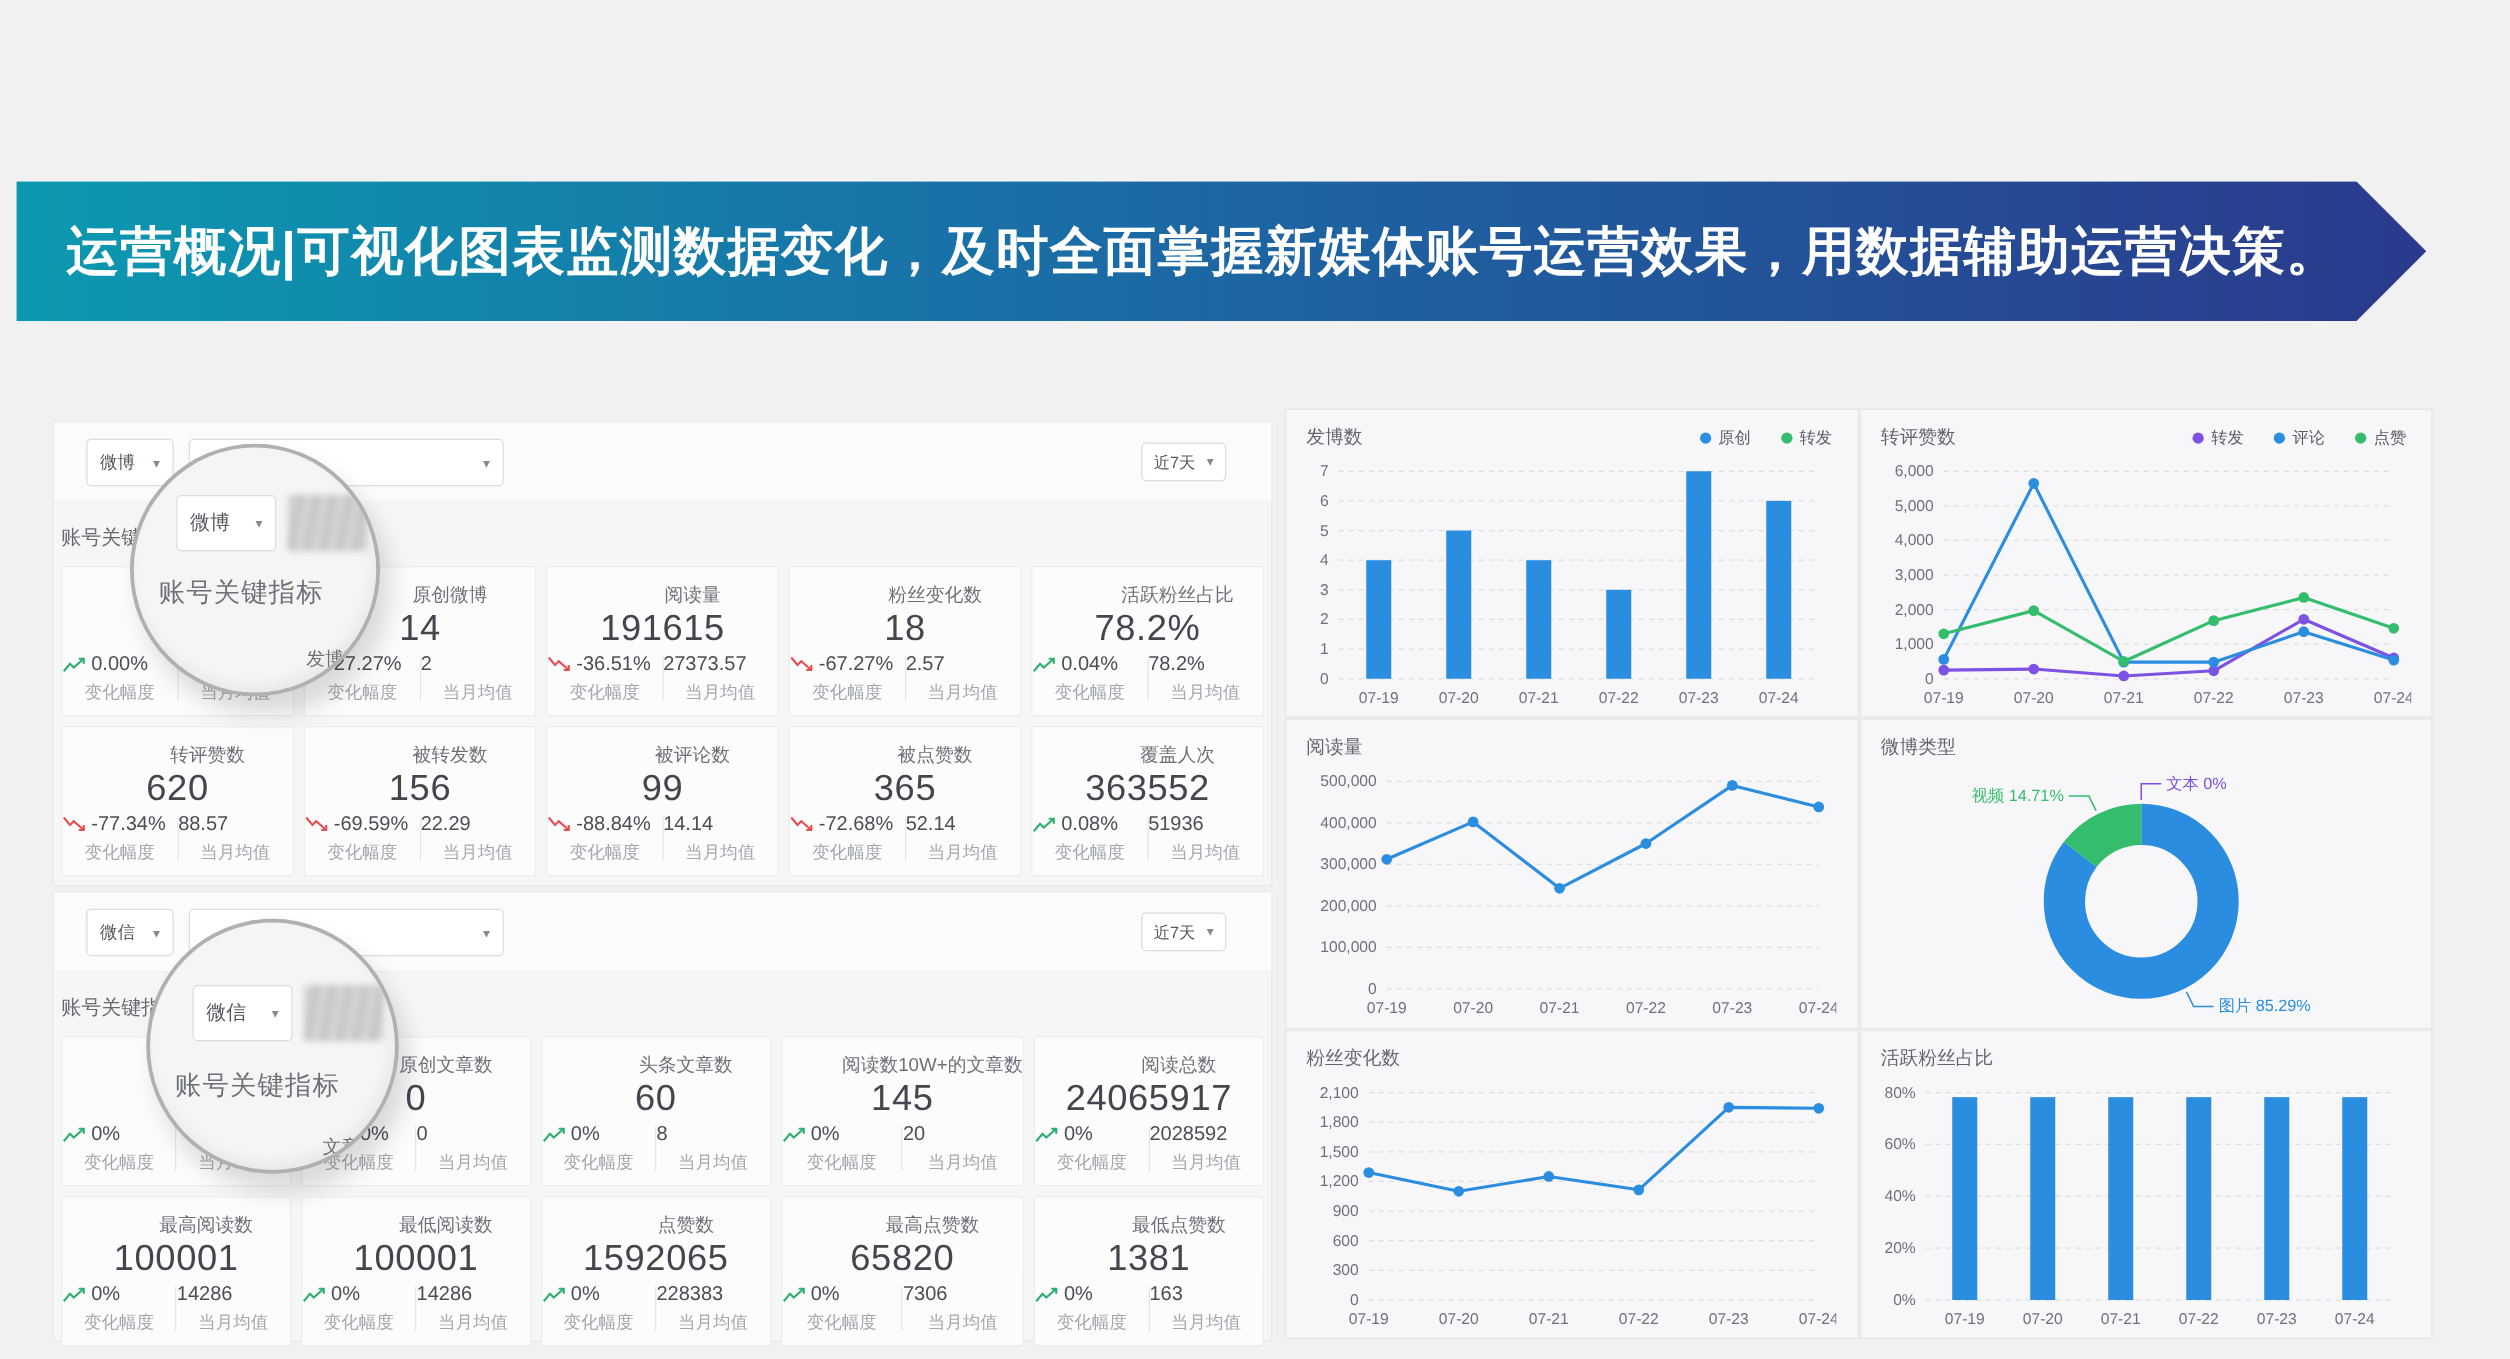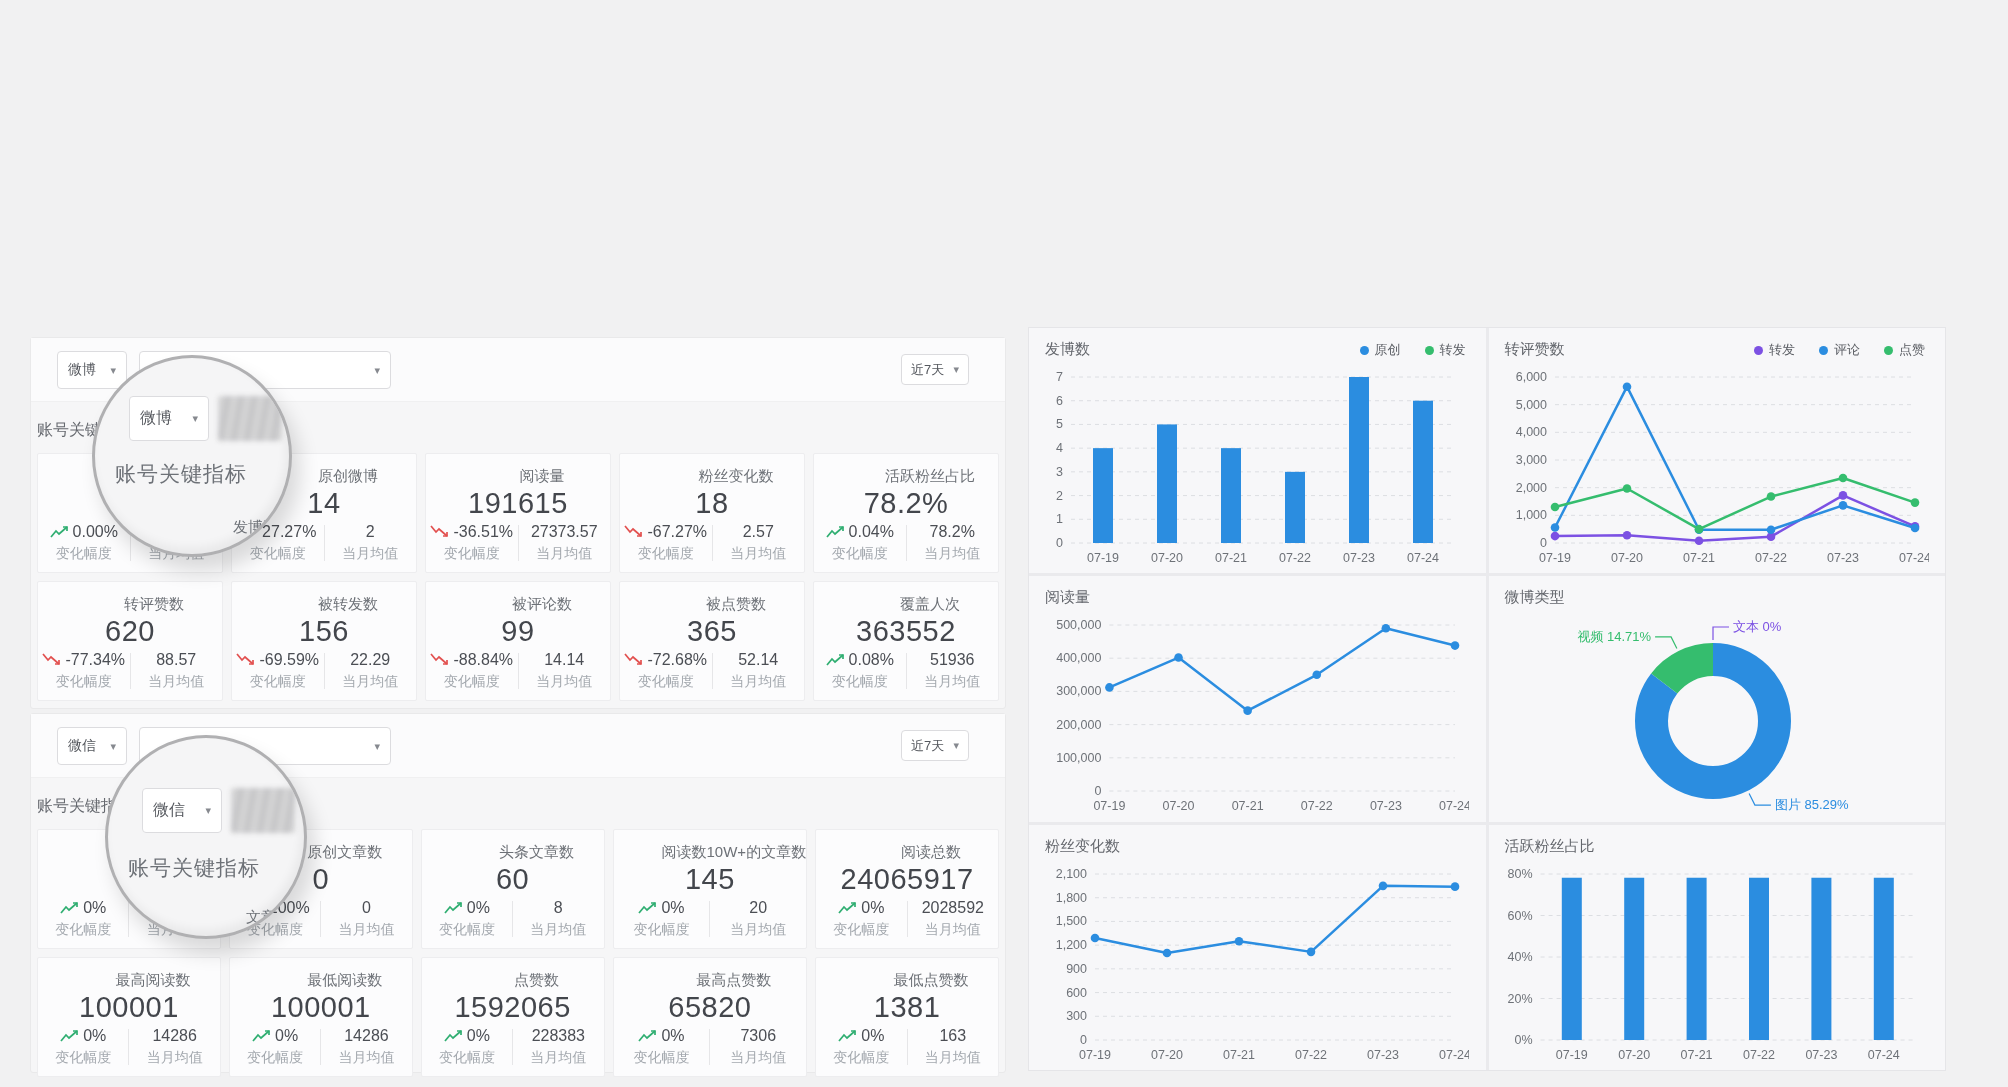--- a/index.html
+++ b/index.html
@@ -5,39 +5,39 @@
   html,body{margin:0;padding:0;background:#f1f1f2;}
   #app{position:relative;width:2008px;height:1087px;background:#f1f1f2;overflow:hidden;
        font-family:"Liberation Sans","DejaVu Sans",sans-serif;}
   
   .banner{position:absolute;left:13px;top:145px;width:1928px;height:112px;
     background:linear-gradient(90deg,#0c99b0 0%,#1b6ba5 45%,#2b3a8c 100%);
     clip-path:polygon(0 0,calc(100% - 56px) 0,100% 50%,calc(100% - 56px) 100%,0 100%);
     display:flex;align-items:center;padding-left:40px;box-sizing:border-box;}
   .banner-text{font-size:42px;font-weight:700;color:#ffffff;letter-spacing:1px;white-space:nowrap;}
   
-  .panel{position:absolute;left:30px;width:976px;background:#f6f6f7;border:1px solid #e9e9ea;
+  .panel{position:absolute;left:42px;width:976px;background:#f6f6f7;border:1px solid #e9e9ea;
     border-radius:3px;box-sizing:border-box;}
   .panel-head{position:relative;height:64px;background:#fbfbfc;border-bottom:1px solid #f0f0f1;
     padding:13px 36px 0 26px;display:flex;box-sizing:border-box;}
   .dd{display:flex;align-items:center;justify-content:space-between;background:#fff;
     border:1px solid #dcdcdf;border-radius:4px;padding:0 10px;color:#55585e;font-size:14px;
     box-sizing:border-box;cursor:pointer;}
   .caret{color:#86898f;font-size:11px;margin-left:8px;}
   .dd-platform{width:70px;height:38px;}
   .dd-account{width:252px;height:38px;margin-left:12px;}
   .dd-range{position:absolute;right:36px;top:16px;width:68px;height:31px;font-size:13px;padding:0 9px;}
   .section-title{margin:18px 0 0 6px;font-size:16px;color:#66696f;}
   .cards{display:grid;grid-template-columns:repeat(5,1fr);gap:8px;margin:12px 6px 0 6px;}
   .card{position:relative;height:118px;background:#fcfcfd;border:1px solid #ededef;border-radius:2px;}
   .card-title{margin-top:13px;text-align:center;font-size:15px;color:#6d7177;white-space:nowrap;overflow:hidden;margin-left:48px;}
   .card-value{margin-top:1px;text-align:center;font-size:29px;color:#43464c;letter-spacing:.5px;min-height:34px;}
   .card-bottom{position:absolute;left:0;right:0;bottom:9px;display:flex;align-items:stretch;}
   .half{flex:1;text-align:center;}
-  .topline{height:17px;display:flex;align-items:center;justify-content:center;gap:3px;
+  .topline{height:17px;display:flex;align-items:center;gap:3px;
     font-size:16px;color:#4b4e54;}
   .sub{margin-top:5px;font-size:14px;color:#a3a8ae;}
   .vsep{width:1px;background:#e6e6e8;margin:2px 0;}
   .trend-ico{display:inline-flex;}
   
   .magnifier{position:absolute;left:61px;top:17px;width:194px;height:196px;border-radius:50%;
     background:#f5f5f6;border:3px solid #b0b0b2;overflow:hidden;z-index:6;
     box-shadow:8px 14px 20px rgba(0,0,0,.14), inset -3px -6px 10px rgba(0,0,0,.05);}
   .mag2{left:74px;top:21px;width:196px;height:198px;}
   .mag-row{position:absolute;left:34px;top:38px;display:flex;gap:9px;}
@@ -60,20 +60,23 @@
   .legend-item{display:flex;align-items:center;gap:6px;cursor:pointer;}
   .legend-dot{width:9px;height:9px;border-radius:50%;}
   .legend-label{font-size:13px;color:#5a5d63;}
   .chart-body{margin-top:8px;}
   .chart-body svg text{font-family:"Liberation Sans","DejaVu Sans",sans-serif;}
 </style>
 </head>
 <body>
 
 <div id="app">
+  <div class="banner">
+    <span class="banner-text">运营概况|可视化图表监测数据变化，及时全面掌握新媒体账号运营效果，用数据辅助运营决策。</span>
+  </div>
   <section class="panel" id="panel-0" style="top:337px;height:372px">
       <div class="panel-head">
         <div class="dd dd-platform">
           <span class="dd-label">微博</span>
           <span class="caret">▾</span>
         </div>
         <div class="dd dd-account">
           <span class="dd-label"></span>
           <span class="caret">▾</span>
         </div>

